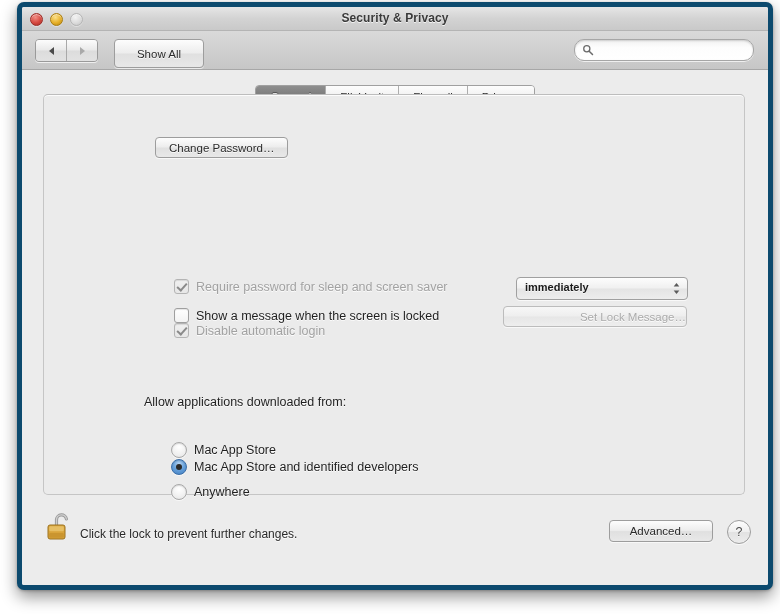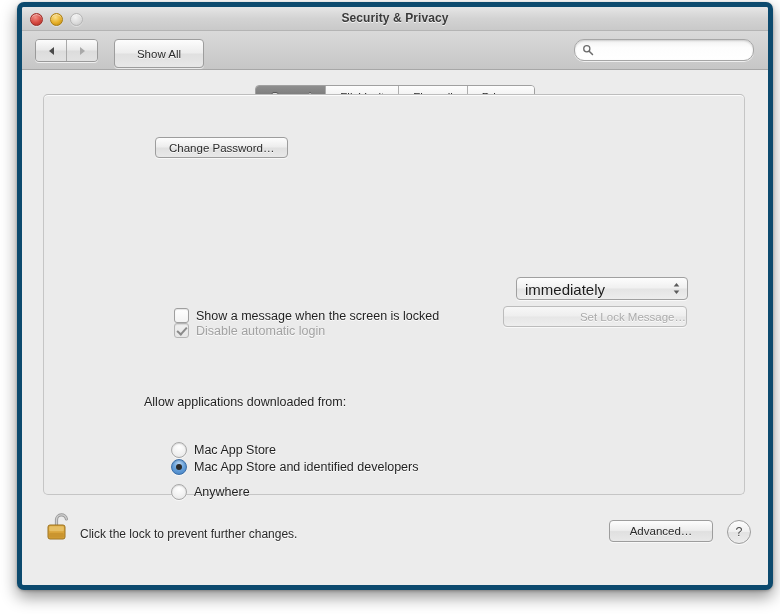--- a/index.html
+++ b/index.html
@@ -275,22 +275,22 @@
     width: 170px;
     height: 21px;
     border: 1px solid #a0a0a0;
     border-radius: 4px;
     background: linear-gradient(to bottom, #fdfdfd 0%, #f0f0f0 48%, #e4e4e4 52%, #ededed 100%);
     box-shadow: 0 1px 0 rgba(255,255,255,0.7);
   }
   #sleep-popup-value {
     position: absolute;
     left: 8px; top: 3px;
-    font-size: 15px;
-    font-weight: normal;
+    font-size: 11px;
+    font-weight: bold;
     color: #1b1b1b;
     text-shadow: 0 1px 0 rgba(255,255,255,0.7);
   }
   .popup-arrows {
     position: absolute;
     right: 7px; top: 4px;
     width: 7px; height: 13px;
   }
 
   #set-lock-message-btn {
@@ -435,20 +435,24 @@
         <div class="tab">Privacy</div>
       </div>
     </div>
 
     <div id="panel">
 
       <div id="password-row">
         <button class="pushbtn" id="change-password-btn">Change Password…</button>
       </div>
 
+      <div class="check-row" style="top:184px;">
+        <span class="cb checked disabled"></span>
+        <span class="cb-label dim">Require password for sleep and screen saver</span>
+      </div>
 
       <div id="sleep-popup">
         <span id="sleep-popup-value">immediately</span>
         <svg class="popup-arrows" viewBox="0 0 7 13">
           <polygon points="3.5,1 6.3,4.6 0.7,4.6" fill="#5a5a5a"></polygon>
           <polygon points="3.5,12 6.3,8.4 0.7,8.4" fill="#5a5a5a"></polygon>
         </svg>
       </div>
 
       <div class="check-row" style="top:213px;">

